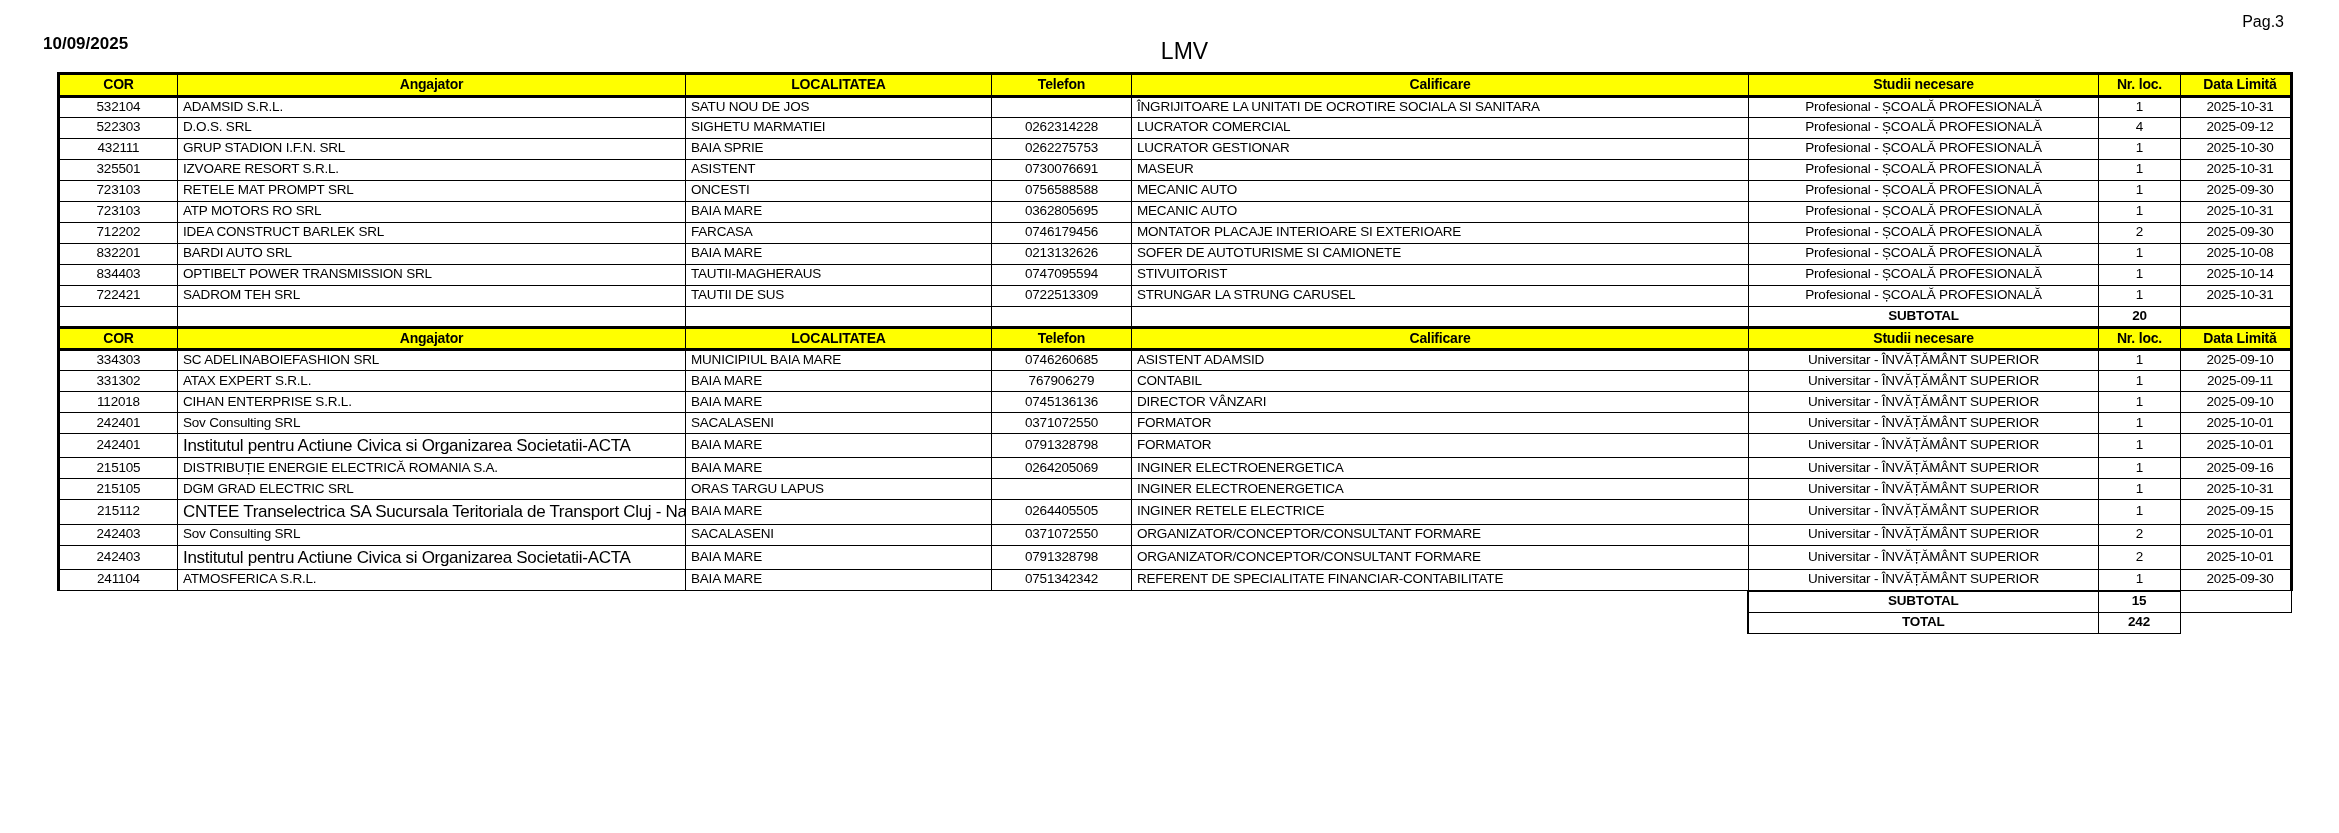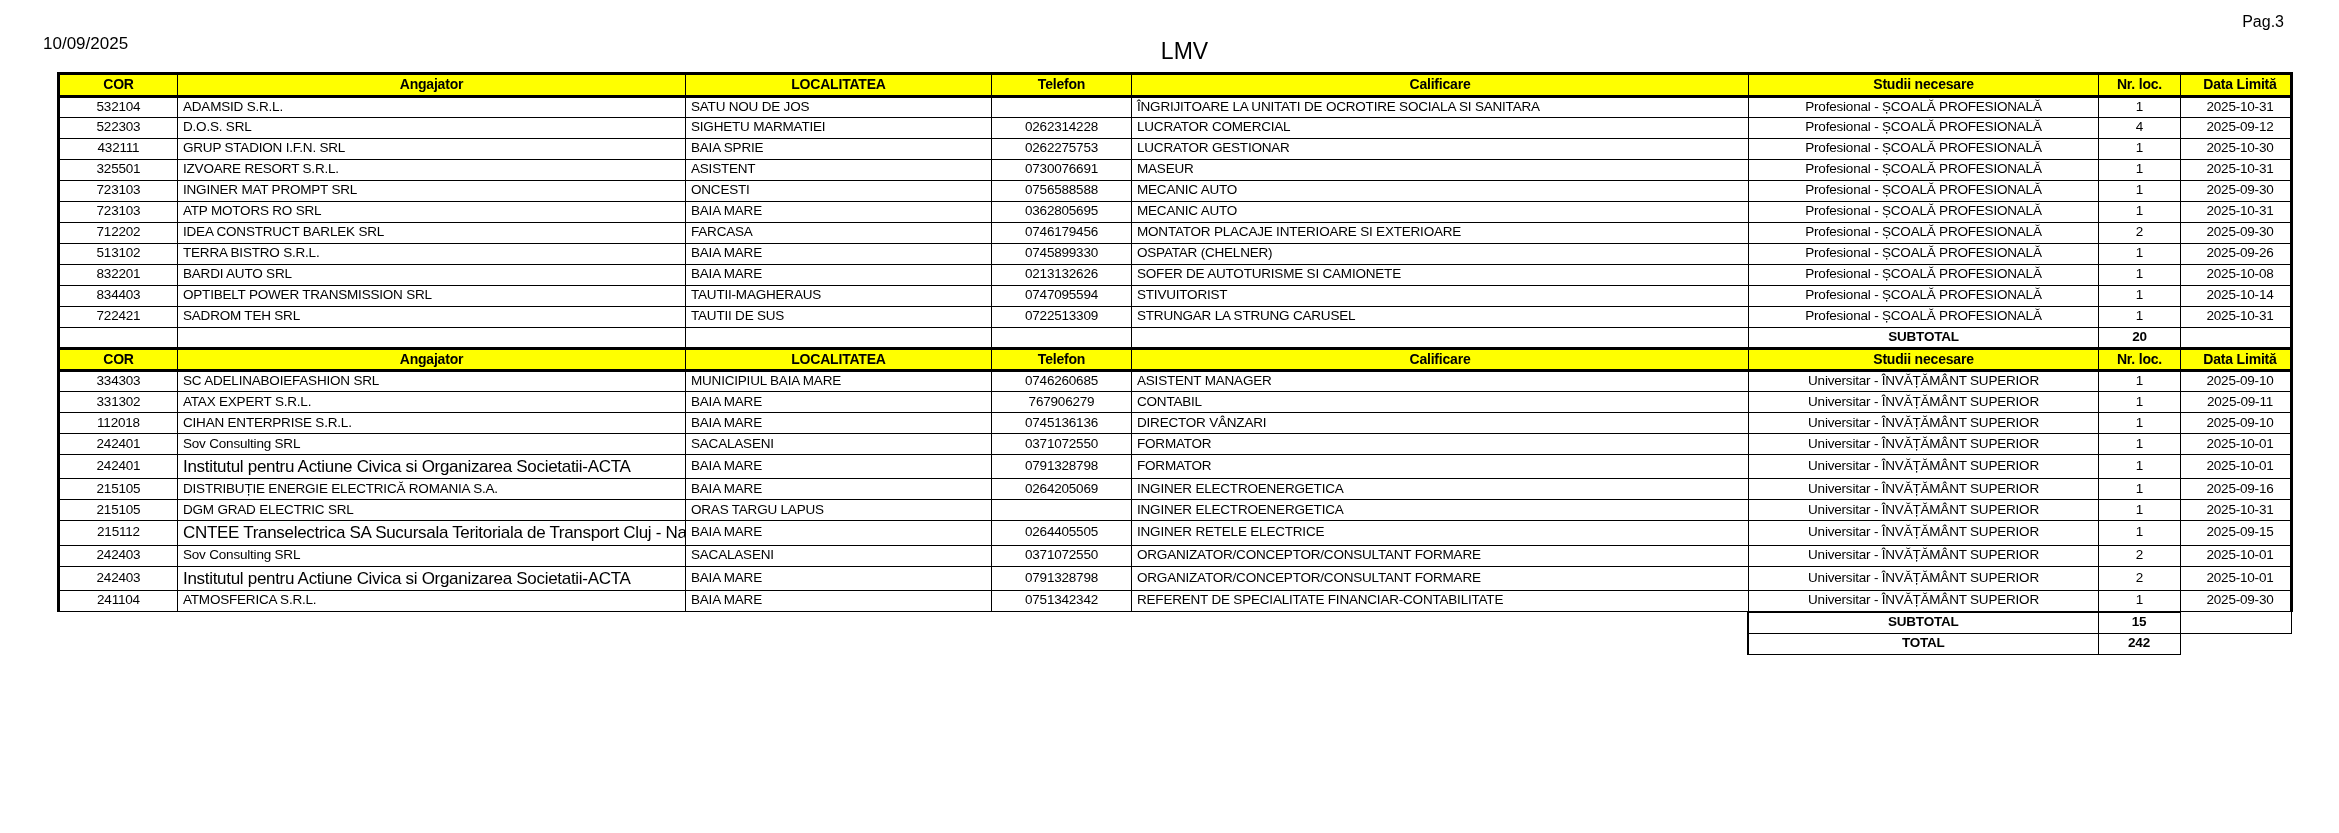--- a/index.html
+++ b/index.html
@@ -6,21 +6,21 @@
   html, body {
     margin: 0; padding: 0;
     background: #ffffff;
     width: 2339px; height: 833px;
     overflow: hidden;
     font-family: "Liberation Sans", sans-serif;
     color: #000;
   }
   .page { position: relative; width: 2339px; height: 833px; }
 
-  .report-date { position: absolute; left: 43px; top: 34px; font-size: 17px; }
+  .report-date { position: absolute; left: 43px; top: 34px; font-size: 17px; font-weight: bold; }
   .report-title { position: absolute; left: 0; right: 0; top: 38px; text-align: center; font-size: 23px; padding-left: 30px; }
   .page-number { position: absolute; right: 55px; top: 13px; font-size: 16px; }
 
   .table-wrap { position: absolute; left: 57px; top: 72px; width: 2233px; }
 
   table { border-collapse: collapse; table-layout: fixed; }
   .main { width: 2233px; }
 
   th, td {
     border: 1.5px solid #000;
@@ -122,21 +122,21 @@
             <td class="l">IZVOARE RESORT S.R.L.</td>
             <td class="l">ASISTENT</td>
             <td class="c">0730076691</td>
             <td class="l">MASEUR</td>
             <td class="c">Profesional - ȘCOALĂ PROFESIONALĂ</td>
             <td class="c">1</td>
             <td class="c">2025-10-31</td>
           </tr>
           <tr>
             <td class="c">723103</td>
-            <td class="l">INGINER MAT PROMPT SRL</td>
+            <td class="l">RETELE MAT PROMPT SRL</td>
             <td class="l">ONCESTI</td>
             <td class="c">0756588588</td>
             <td class="l">MECANIC AUTO</td>
             <td class="c">Profesional - ȘCOALĂ PROFESIONALĂ</td>
             <td class="c">1</td>
             <td class="c">2025-09-30</td>
           </tr>
           <tr>
             <td class="c">723103</td>
             <td class="l">ATP MOTORS RO SRL</td>
@@ -149,30 +149,20 @@
           </tr>
           <tr>
             <td class="c">712202</td>
             <td class="l">IDEA CONSTRUCT BARLEK SRL</td>
             <td class="l">FARCASA</td>
             <td class="c">0746179456</td>
             <td class="l">MONTATOR PLACAJE INTERIOARE SI EXTERIOARE</td>
             <td class="c">Profesional - ȘCOALĂ PROFESIONALĂ</td>
             <td class="c">2</td>
             <td class="c">2025-09-30</td>
-          </tr>
-          <tr>
-            <td class="c">513102</td>
-            <td class="l">TERRA BISTRO S.R.L.</td>
-            <td class="l">BAIA MARE</td>
-            <td class="c">0745899330</td>
-            <td class="l">OSPATAR (CHELNER)</td>
-            <td class="c">Profesional - ȘCOALĂ PROFESIONALĂ</td>
-            <td class="c">1</td>
-            <td class="c">2025-09-26</td>
           </tr>
           <tr>
             <td class="c">832201</td>
             <td class="l">BARDI AUTO SRL</td>
             <td class="l">BAIA MARE</td>
             <td class="c">0213132626</td>
             <td class="l">SOFER DE AUTOTURISME SI CAMIONETE</td>
             <td class="c">Profesional - ȘCOALĂ PROFESIONALĂ</td>
             <td class="c">1</td>
             <td class="c">2025-10-08</td>
@@ -217,21 +207,21 @@
             <th>Calificare</th>
             <th>Studii necesare</th>
             <th>Nr. loc.</th>
             <th>Data Limită</th>
           </tr>
           <tr>
             <td class="c">334303</td>
             <td class="l">SC ADELINABOIEFASHION SRL</td>
             <td class="l">MUNICIPIUL BAIA MARE</td>
             <td class="c">0746260685</td>
-            <td class="l">ASISTENT MANAGER</td>
+            <td class="l">ASISTENT ADAMSID</td>
             <td class="c">Universitar - ÎNVĂȚĂMÂNT SUPERIOR</td>
             <td class="c">1</td>
             <td class="c">2025-09-10</td>
           </tr>
           <tr>
             <td class="c">331302</td>
             <td class="l">ATAX EXPERT S.R.L.</td>
             <td class="l">BAIA MARE</td>
             <td class="c">767906279</td>
             <td class="l">CONTABIL</td>

